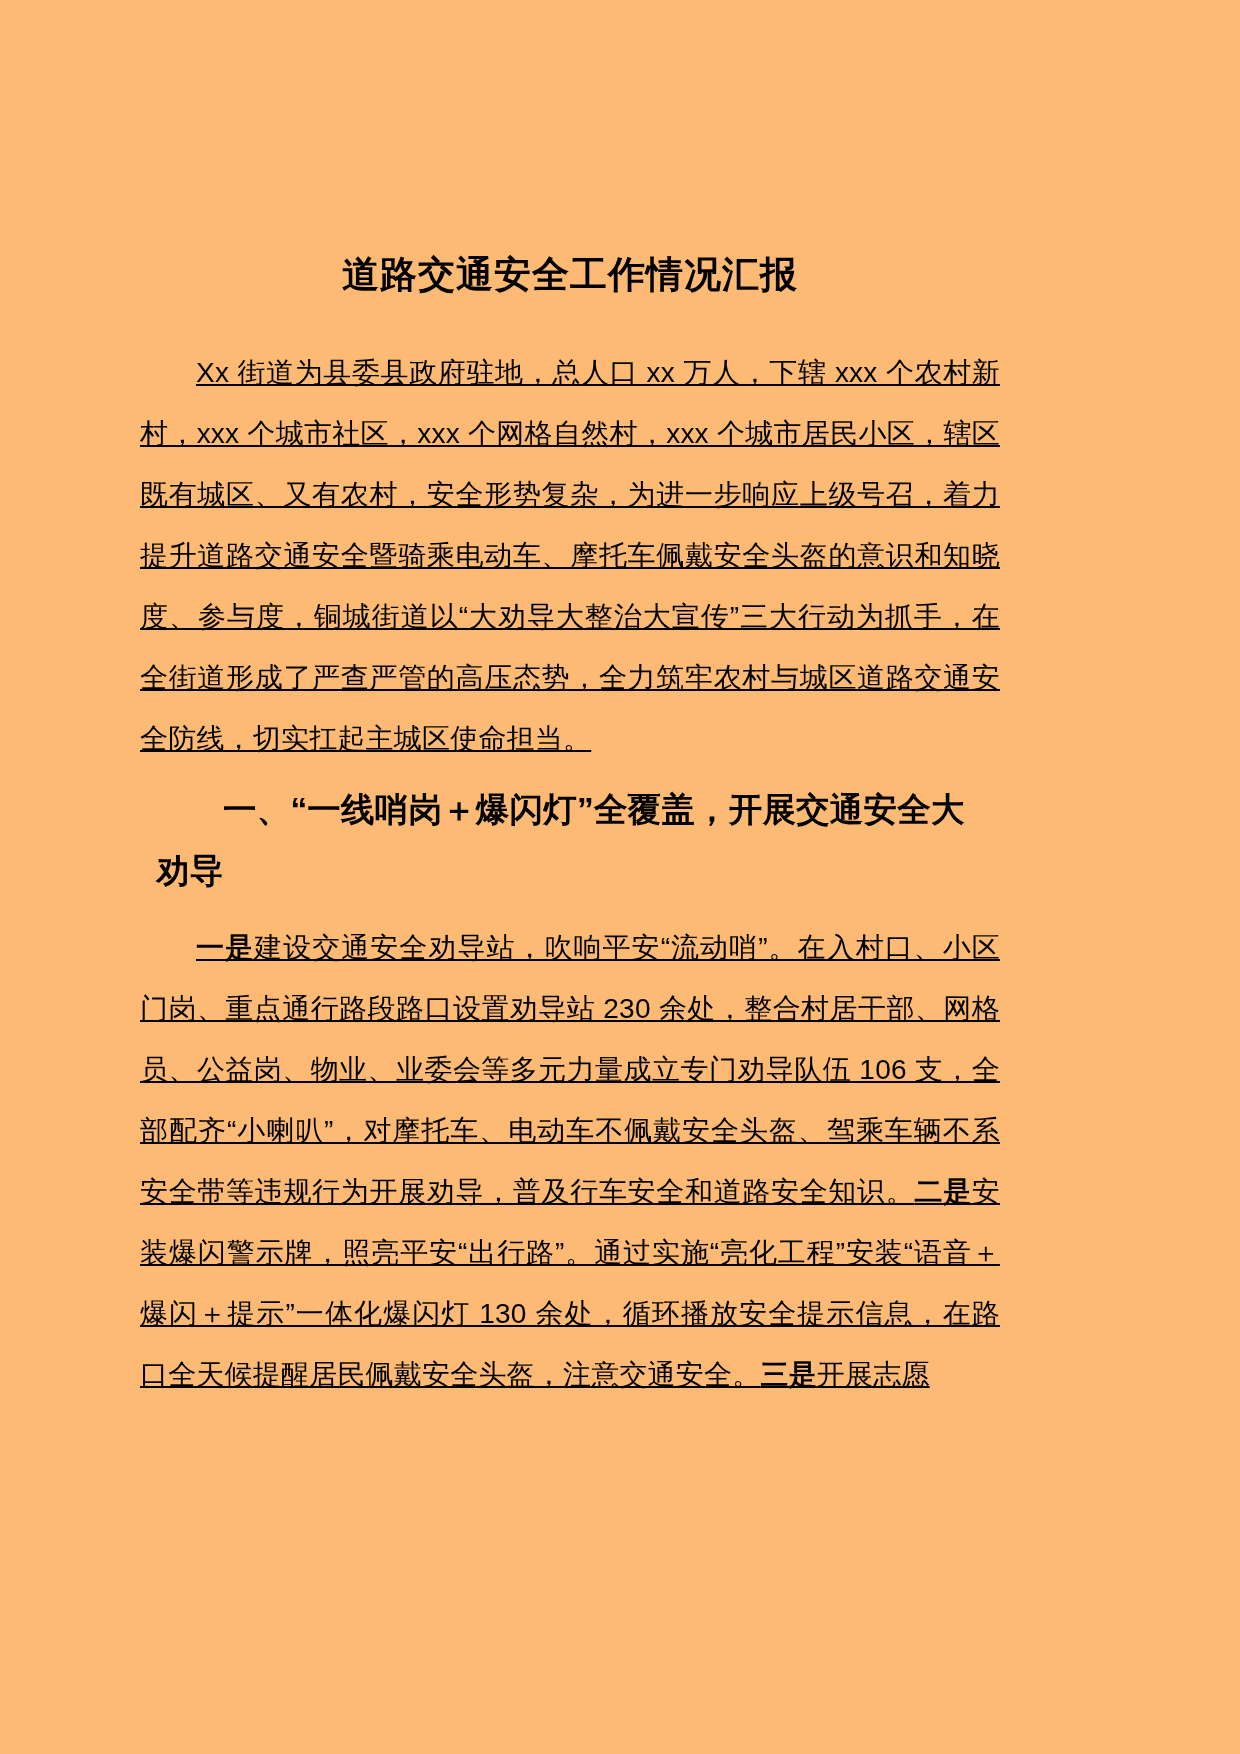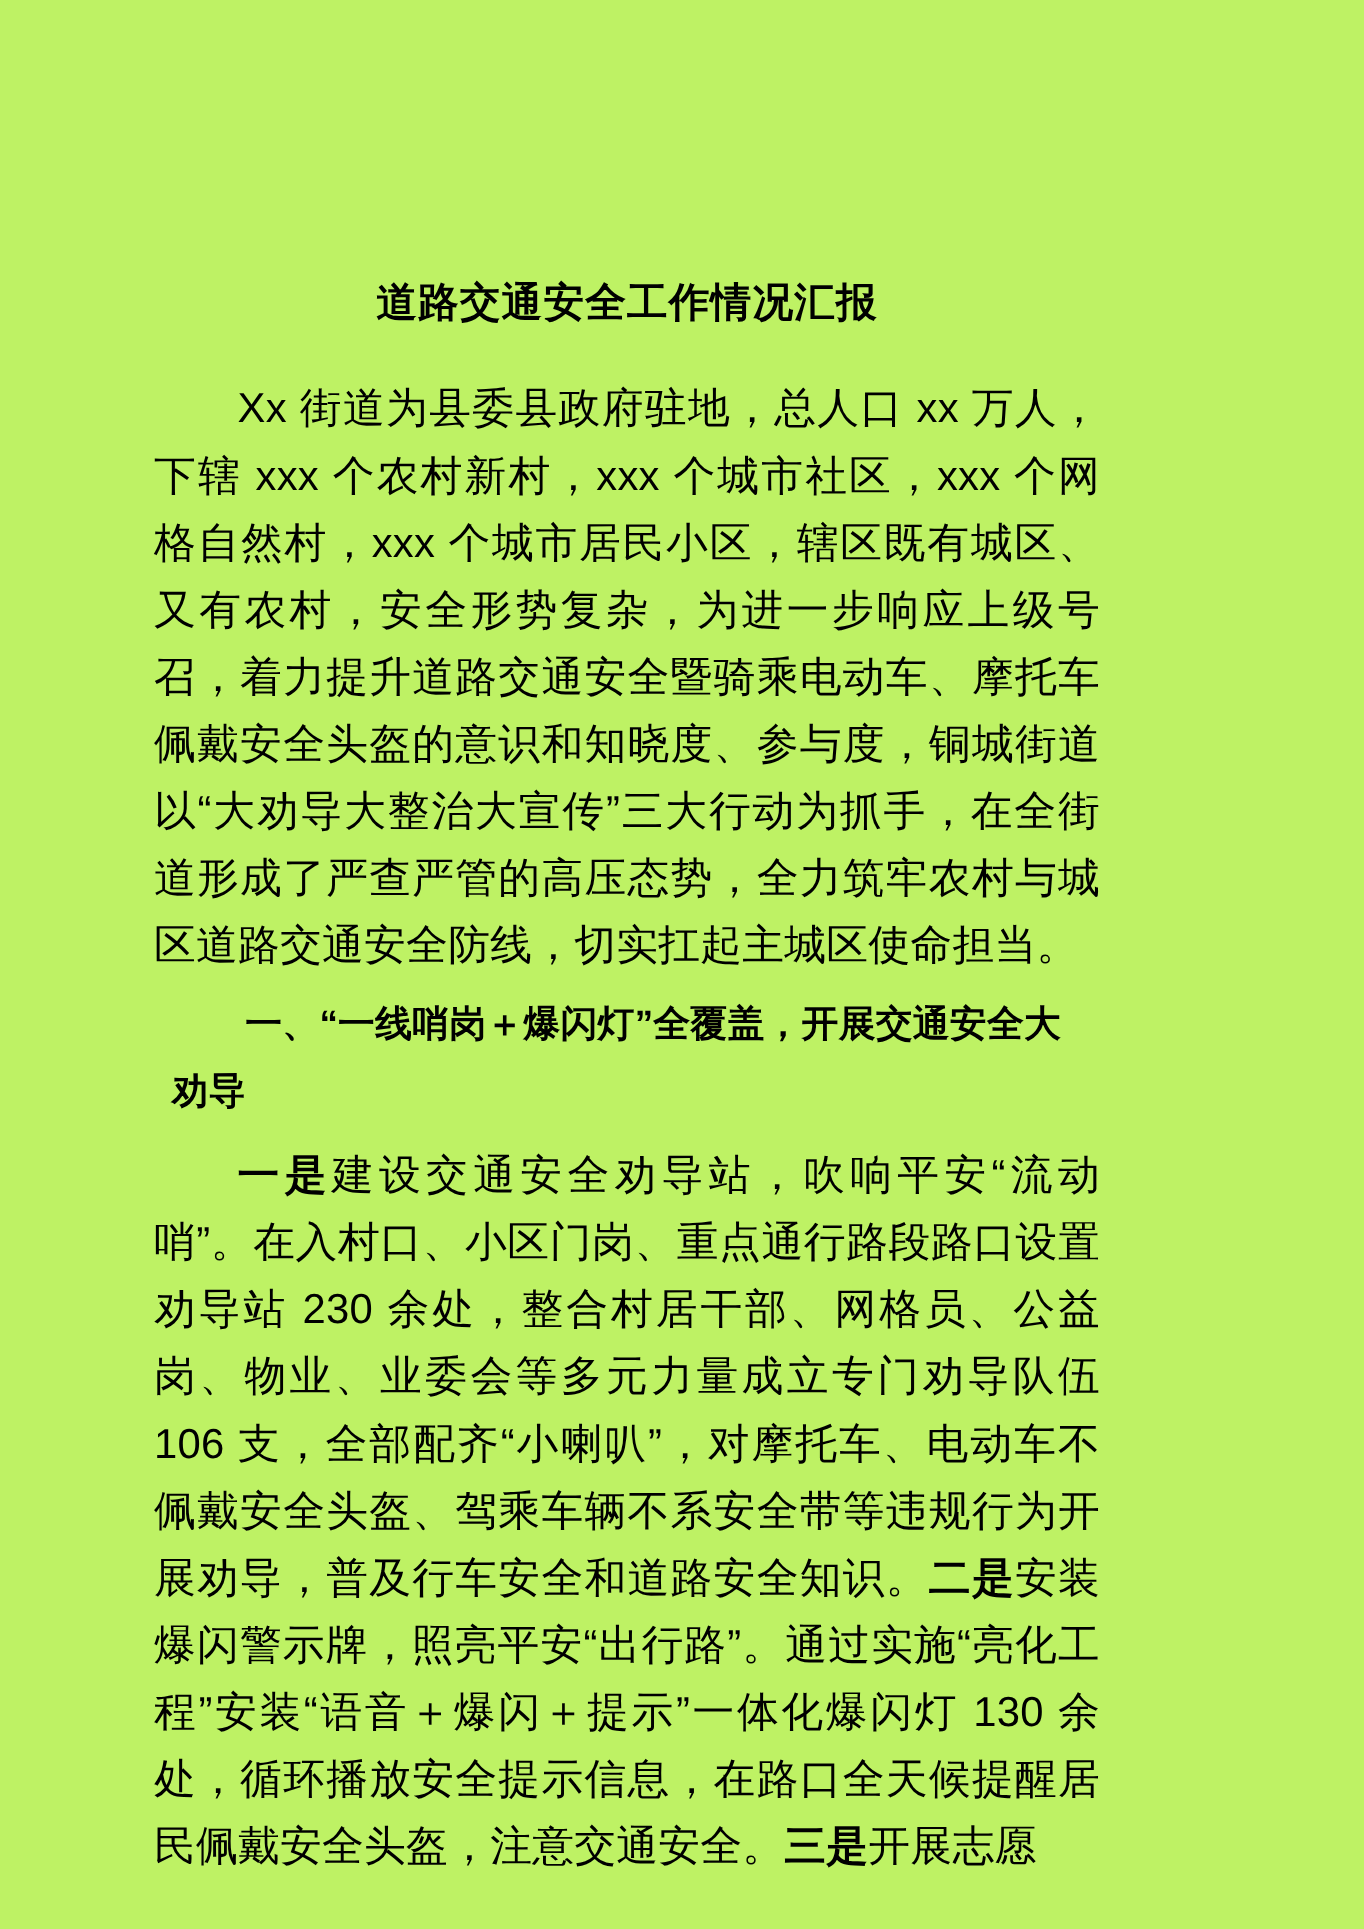--- a/index.html
+++ b/index.html
@@ -11,48 +11,49 @@
     width: 1240px;
     height: 1754px;
     font-family: "Liberation Sans", "DejaVu Sans", sans-serif;
     color: #000000;
     overflow: hidden;
   }
   .page {
     position: relative;
     width: 1240px;
     height: 1754px;
-    background: #bef264;
+    background: #fdba74;
     box-sizing: border-box;
     padding: 0;
   }
   .content {
     position: absolute;
     left: 140px;
     top: 0;
     width: 860px;
   }
   .doc-title {
     font-size: 37px;
     font-weight: bold;
     text-align: center;
     letter-spacing: 1px;
     margin: 0;
     padding-top: 250px;
     line-height: 1.35;
     color: #000000;
   }
   .para {
-    font-size: 38px;
+    font-size: 28px;
     line-height: 61px;
     text-align: justify;
     text-justify: inter-ideograph;
     margin: 0;
     color: #000000;
     letter-spacing: 0.2px;
+    text-decoration: underline;
   }
   .para.first-body {
     margin-top: 42px;
     text-indent: 2em;
   }
   .section-heading {
     font-size: 33.5px;
     font-weight: bold;
     line-height: 61px;
     margin: 16px;

